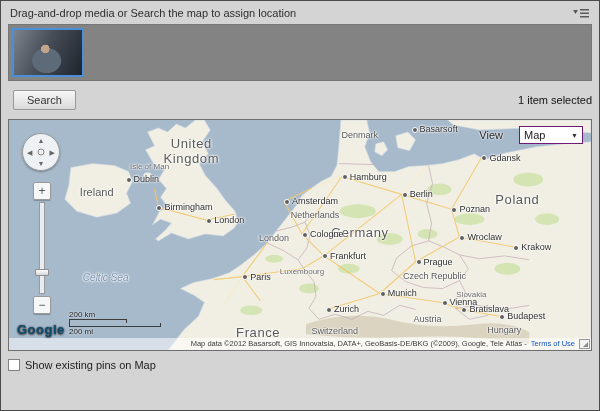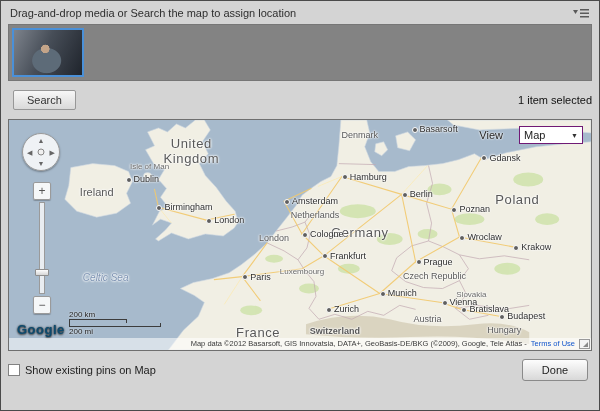--- a/index.html
+++ b/index.html
@@ -196,21 +196,21 @@
         <span class="map-label country" style="left: 15.0685%; top: 31.4655%;">Ireland</span>
         <span class="map-label country-xs" style="left: 24.1438%; top: 19.8276%;">Isle of Man</span>
         <span class="map-label sea" style="left: 16.6096%; top: 68.1034%;">Celtic Sea</span>
         <span class="map-label country-lg" style="left: 42.8082%; top: 92.2414%;">France</span>
         <span class="map-label country-lg" style="left: 60.274%; top: 48.7069%;">Germany</span>
         <span class="map-label country-lg" style="left: 83.2192%; top: 34.4828%; margin-left: 24px;">Poland</span>
         <span class="map-label country-sm" style="left: 60.274%; top: 6.46552%;">Denmark</span>
         <span class="map-label country-sm" style="left: 49.1438%; top: 41.3793%; padding-left: 40px;">Netherlands</span>
         <span class="map-label country-sm" style="left: 45.5479%; top: 51.2931%;">London</span>
         <span class="map-label country-xs" style="left: 50.3425%; top: 65.5172%;">Luxembourg</span>
-        <span class="map-label country-sm" style="left: 55.9932%; top: 91.8103%; font-weight: bold;">Switzerland</span>
+        <span class="map-label country-sm" style="left: 55.9932%; top: 91.8103%;">Switzerland</span>
         <span class="map-label country-sm" style="left: 71.9178%; top: 86.6379%;">Austria</span>
         <span class="map-label country-sm" style="left: 73.1164%; top: 67.6724%;">Czech Republic</span>
         <span class="map-label country-xs" style="left: 79.4521%; top: 75.8621%;">Slovakia</span>
         <span class="map-label country-sm" style="left: 85.1027%; top: 91.3793%;">Hungary</span>
         <span class="map-label city" style="left: 69.1781%; top: 3.87931%;">Basarsoft</span>
         <span class="map-label city" style="left: 20.0342%; top: 25.8621%;">Dublin</span>
         <span class="map-label city" style="left: 25.3425%; top: 37.931%;">Birmingham</span>
         <span class="map-label city" style="left: 33.9041%; top: 43.5345%;">London</span>
         <span class="map-label city" style="left: 47.2603%; top: 35.3448%;">Amsterdam</span>
         <span class="map-label city" style="left: 57.1918%; top: 24.569%;">Hamburg</span>
@@ -268,16 +268,15 @@
       <span class="terms">Terms of Use</span>
     </div>
     <div class="corner"></div>
   </div>
 
   <div class="footer">
     <label class="cb">
       <span class="cbbox"></span>
       <span>Show existing pins on Map</span>
     </label>
-    <button class="done-btn">Done</button>
   </div>
 
 </div>
 
 </body></html>

